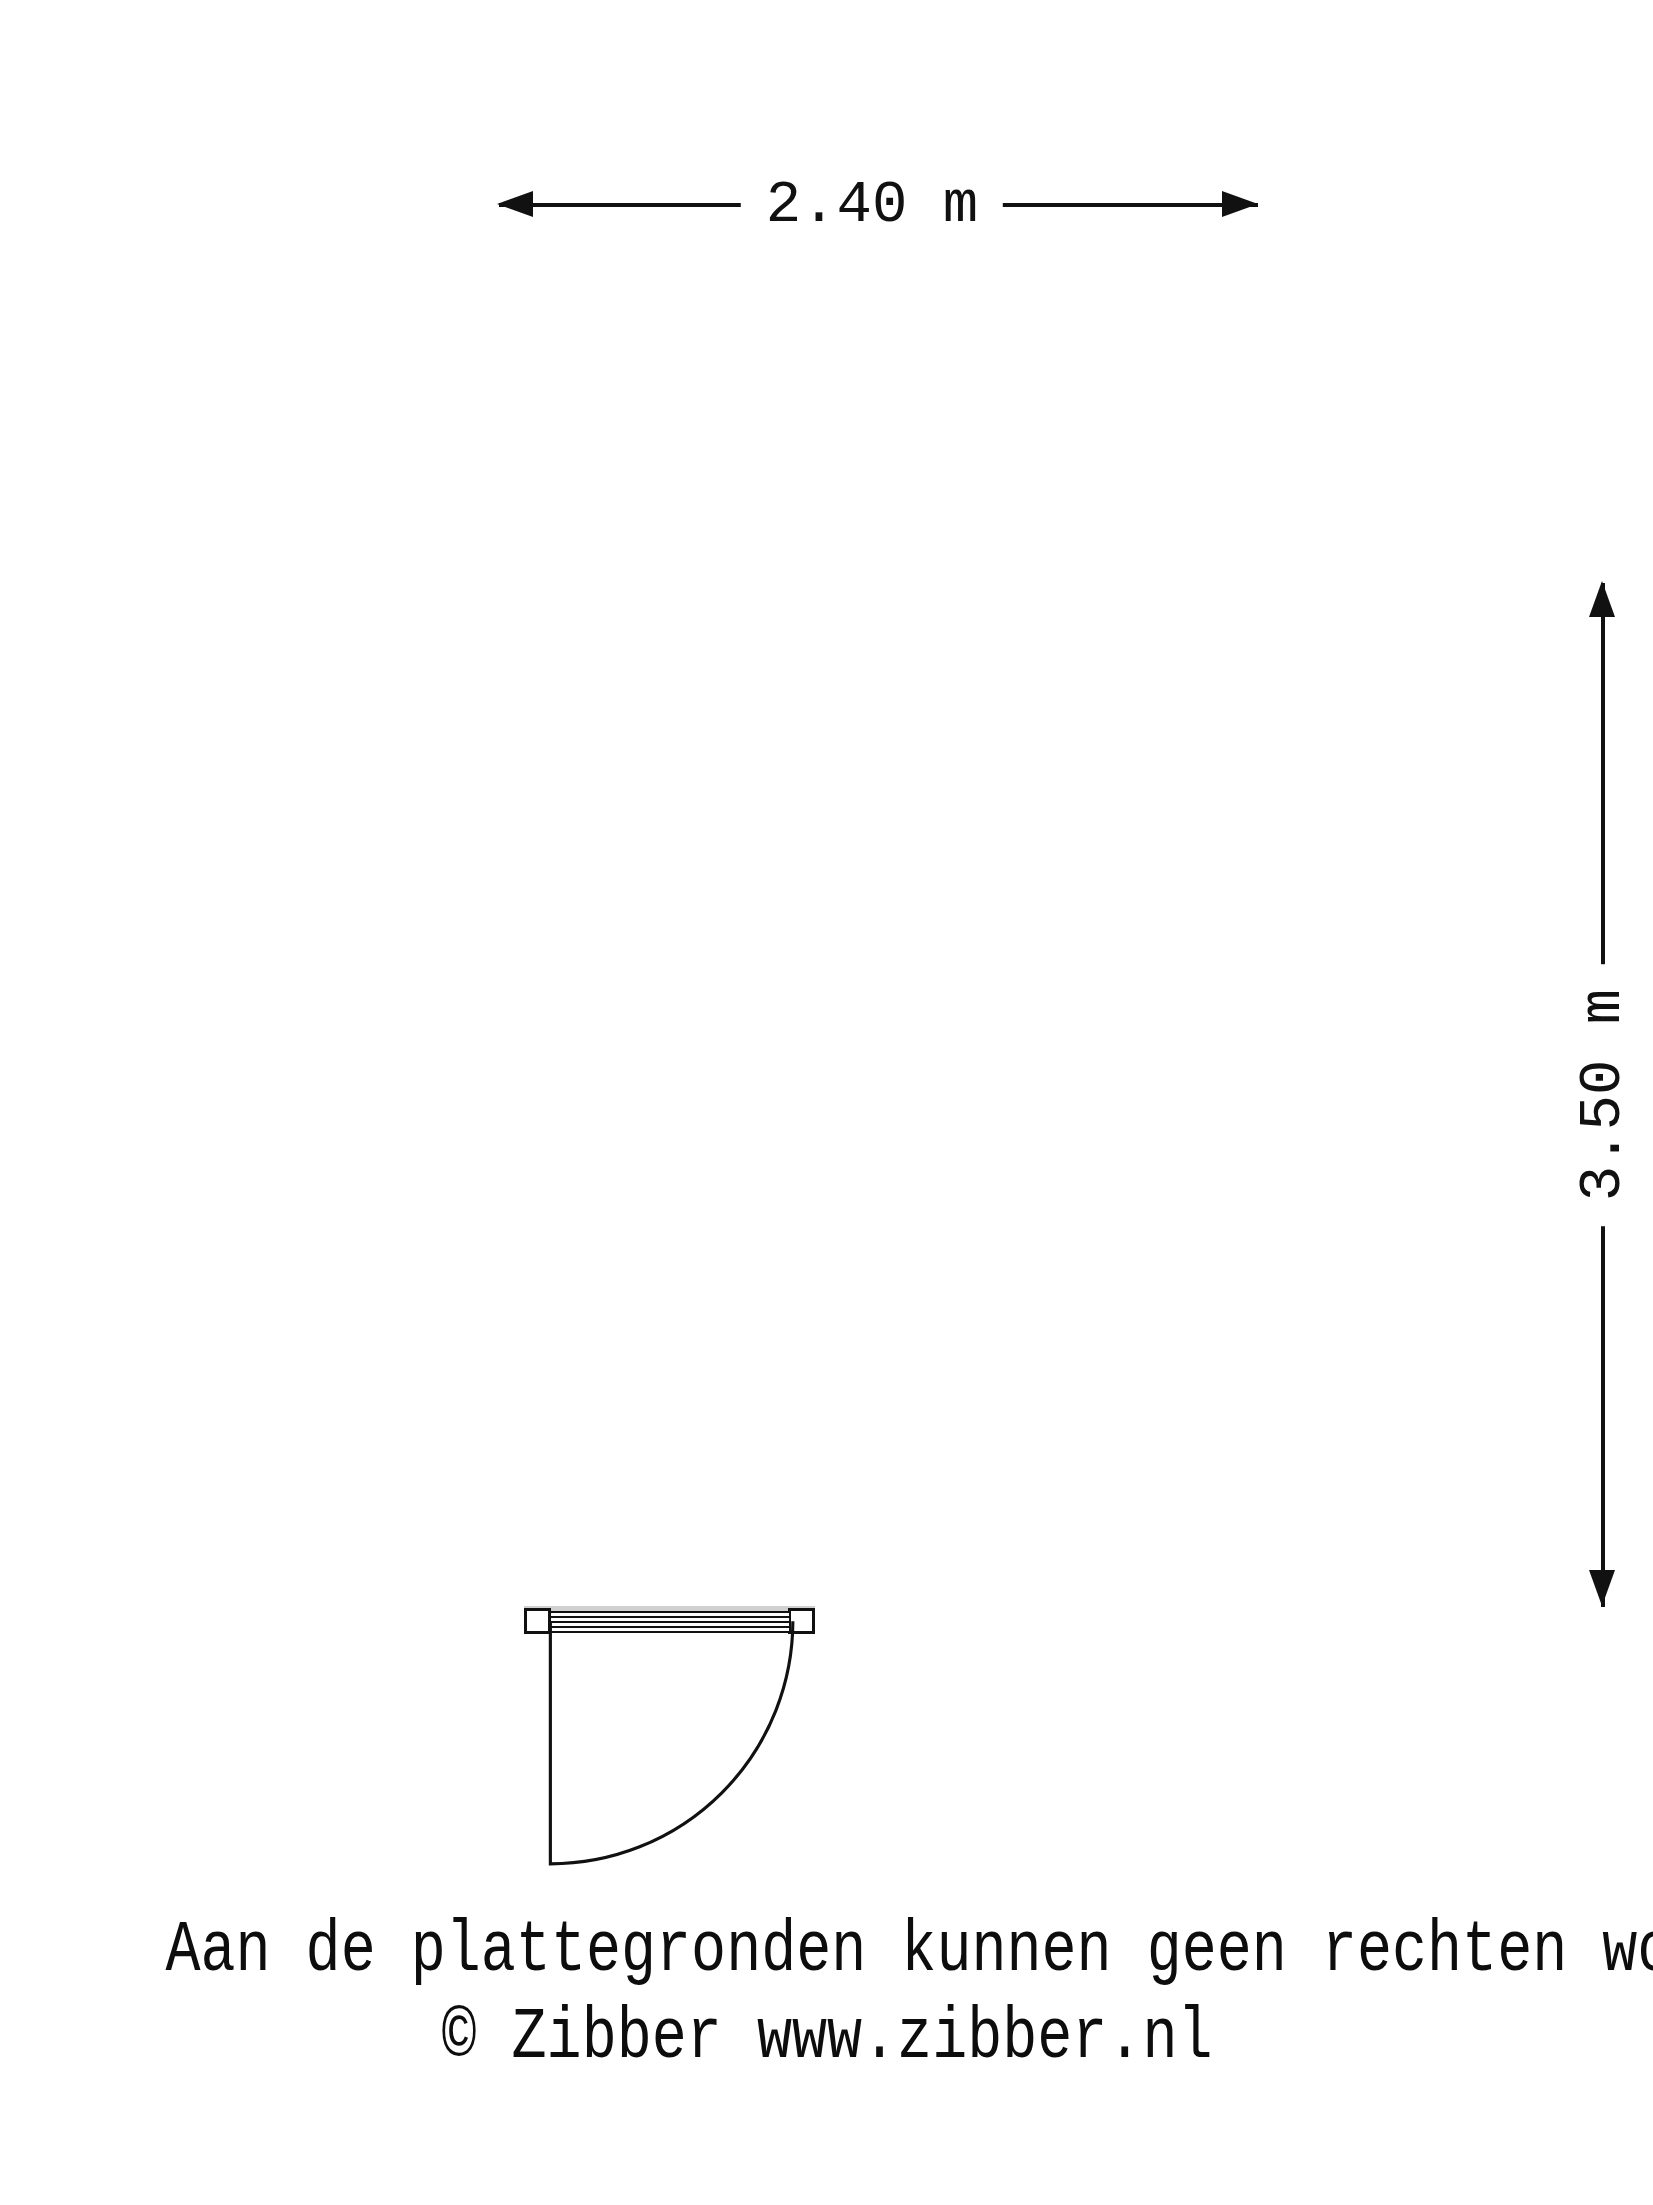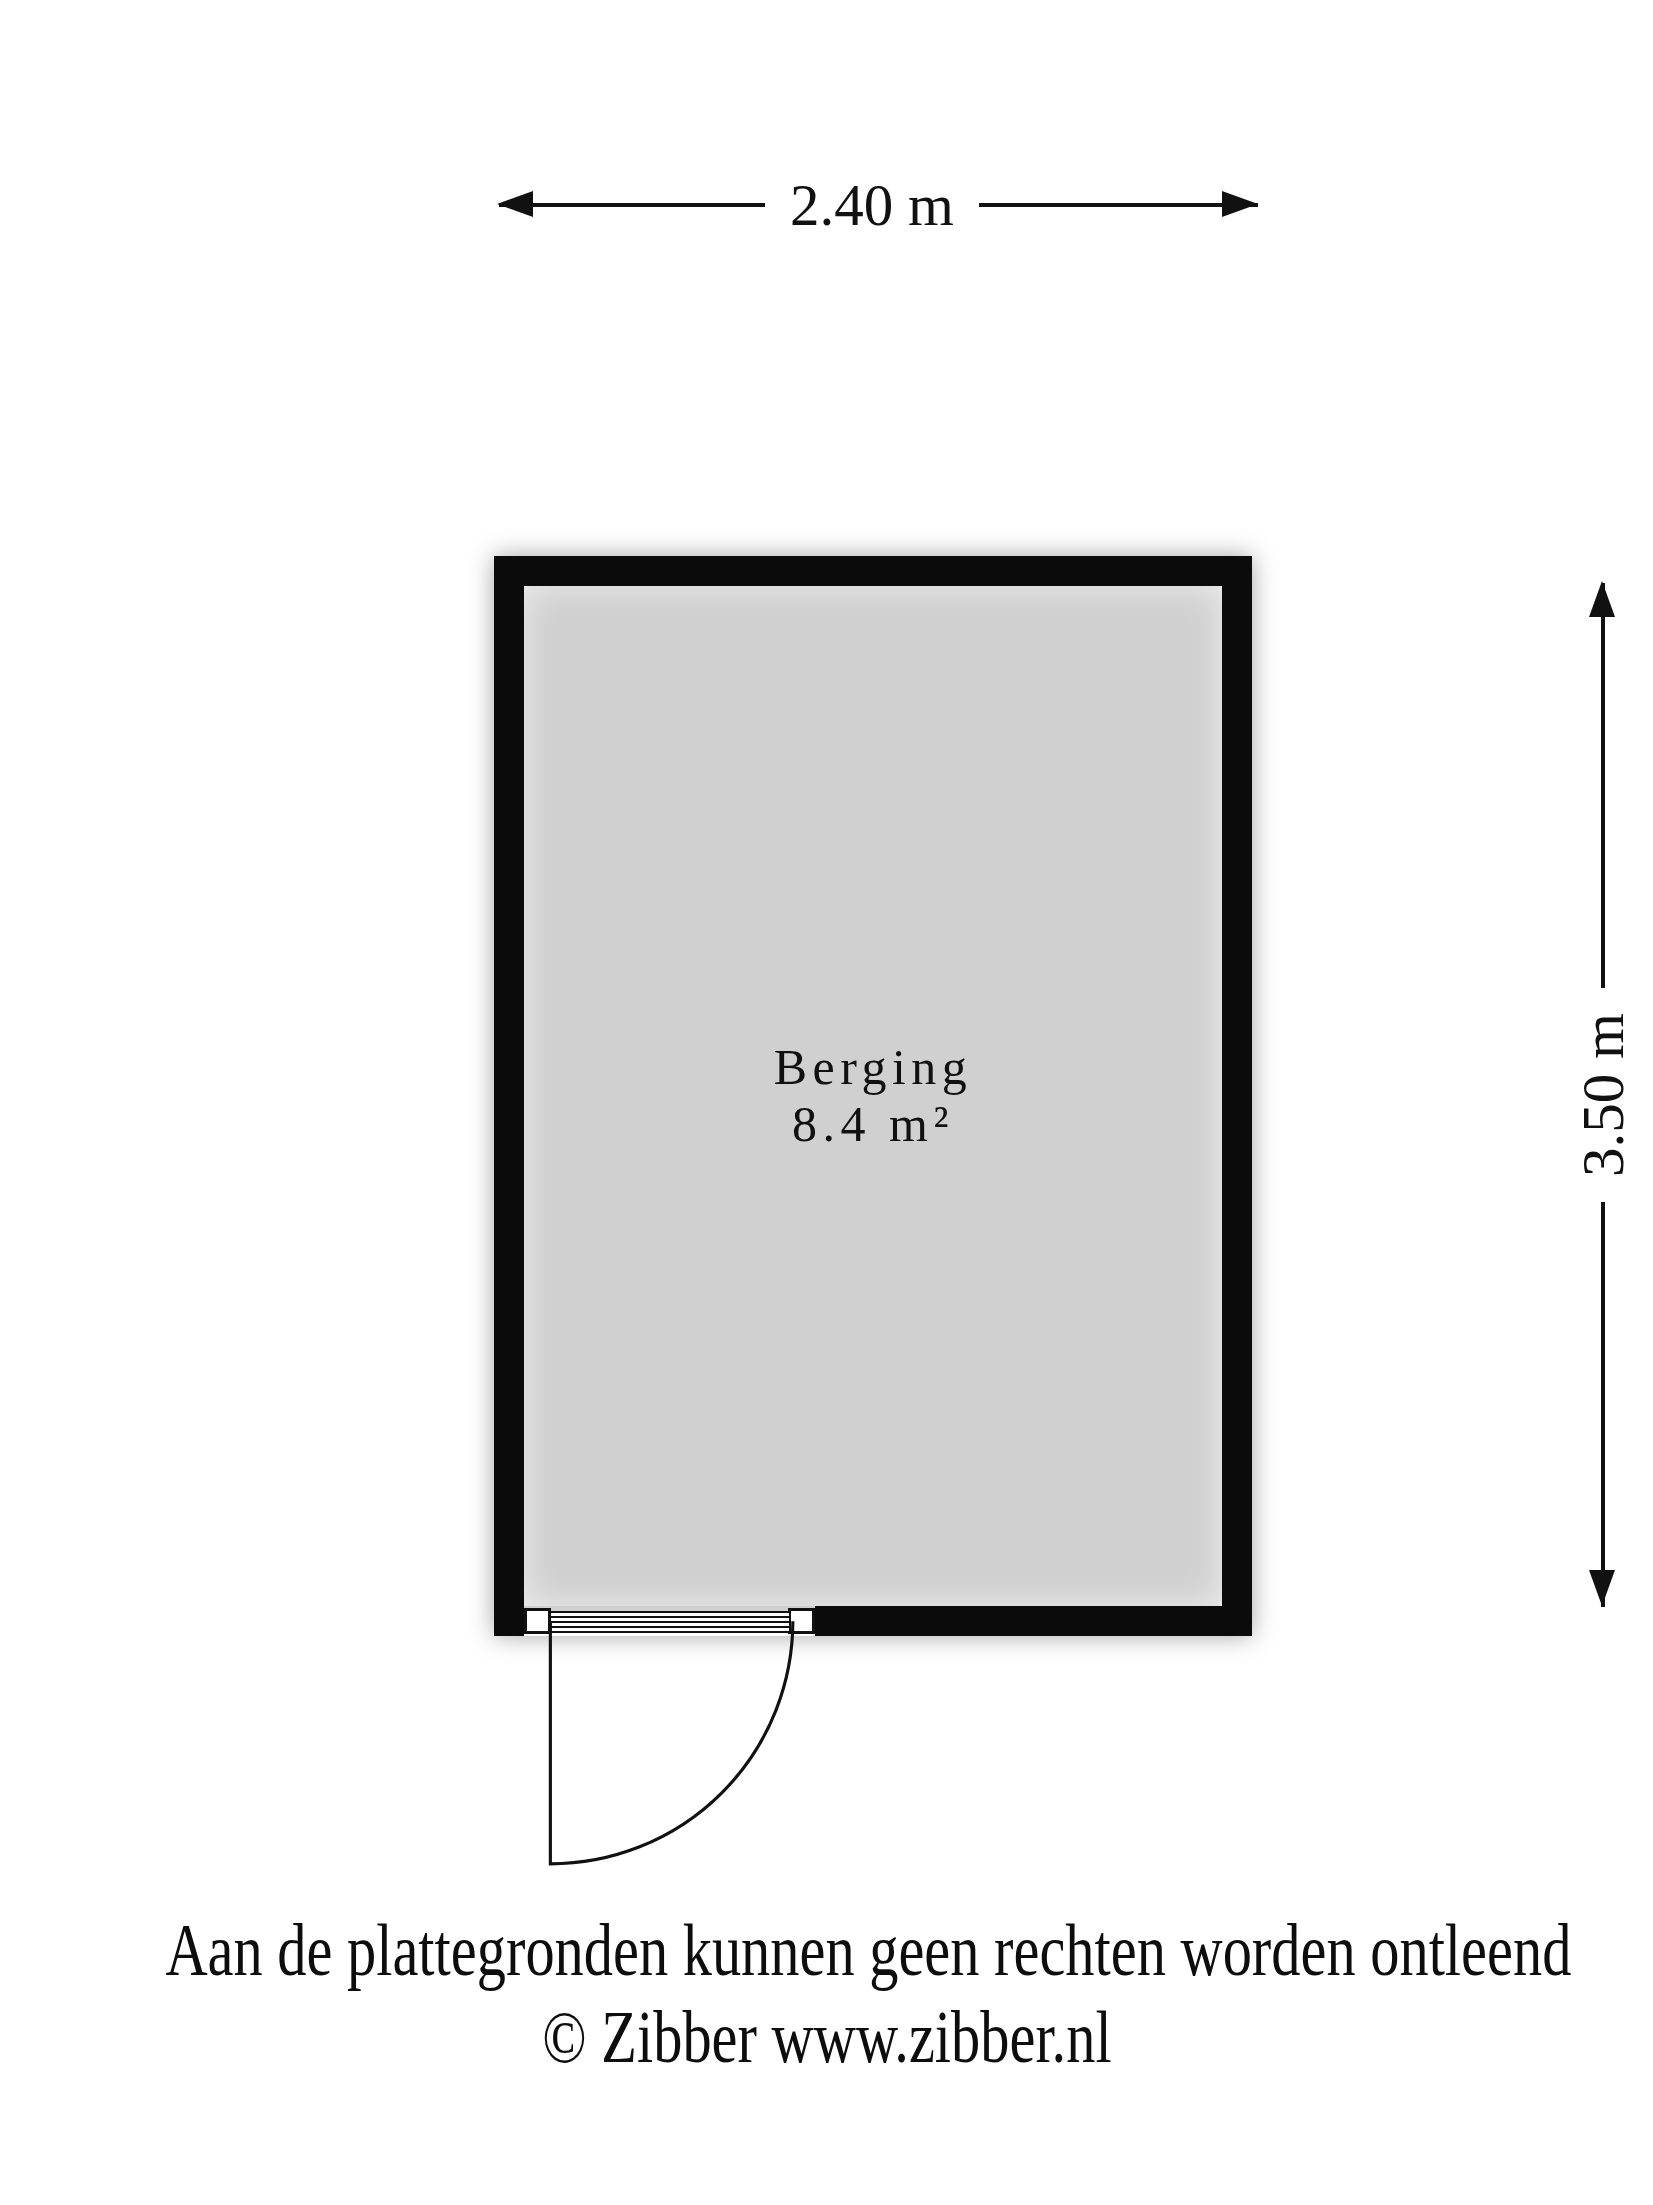--- a/index.html
+++ b/index.html
@@ -2,21 +2,21 @@
 <html style="font-size:12.6px"><head>
 <meta charset="utf-8">
 <style>
   * { box-sizing: border-box; margin: 0; padding: 0; }
   html, body { background: #ffffff; }
   .canvas {
     position: relative;
     width: 1654px;
     height: 2205px;
     background: #ffffff;
-    font-family: Liberation Serif, serif;
+    font-family: Liberation Mono, monospace;
     color: #111111;
     overflow: hidden;
   }
 
   
   .hline {
     position: absolute; left: 499px; top: 203px;
     width: 759px; height: 3.9px; background: #111;
   }
   .arr { position: absolute; width: 0; height: 0; }
@@ -73,28 +73,20 @@
 </head>
 <body>
 
 <div class="canvas">
 
   <div class="hline"></div>
   <div class="arr arr-left"></div>
   <div class="arr arr-right"></div>
   <div class="dim-label dim-label-h">2.40 m</div>
 
-  <div class="room" style="background: rgb(11, 11, 11);">
-    <div class="floor" style="background: rgb(208, 208, 208);">
-      <div class="room-label">
-        <div>Berging</div>
-        <div>8.4 m²</div>
-      </div>
-    </div>
-  </div>
 
   <div class="door-cut"></div>
   <div class="door-floor-strip" style="background: rgb(208, 208, 208);"></div>
   <div class="jamb jamb-left"></div>
   <div class="jamb jamb-right"></div>
   <div class="threshold"></div>
   <svg class="door-swing" viewBox="0 0 315 315" xmlns="http://www.w3.org/2000/svg">
     <path d="M 3 3 L 3 311 A 308 308 0 0 0 311 3" fill="none" stroke="#111" stroke-width="4"></path>
   </svg>
 

